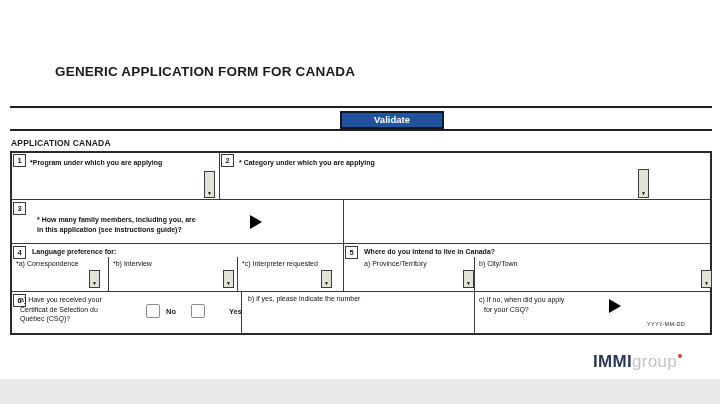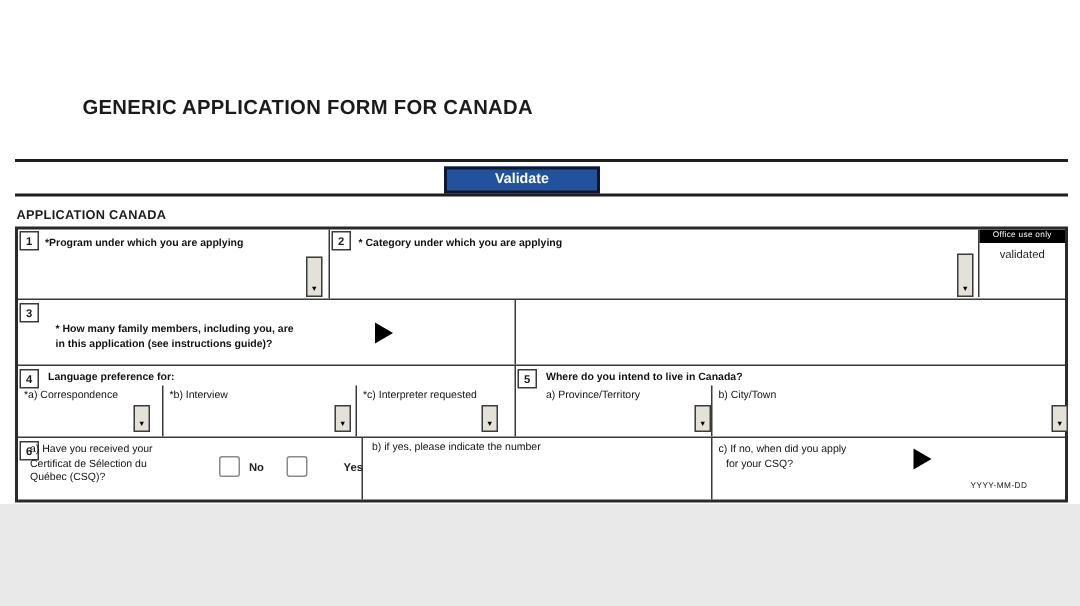--- a/index.html
+++ b/index.html
@@ -6,31 +6,31 @@
     --accent:#20539b;
     --logo-navy:#2c3a57;
     --logo-gray:#c4c4c4;
     --logo-red:#d2403a;
     --ink:#1c1c1c;
     --line:#2a2a2a;
   }
   *{margin:0;padding:0;box-sizing:border-box;}
   html,body{background:#e9e9e9;}
   body{font-family:"Liberation Sans",sans-serif;color:var(--ink);}
-  .stage{position:relative;width:720px;height:336px;background:#ffffff;overflow:hidden;}
+  .stage{position:relative;width:720px;height:379px;background:#ffffff;overflow:hidden;}
 
   .page-title{position:absolute;left:55px;top:64px;font-size:13.5px;font-weight:700;letter-spacing:.2px;color:#1b1b1b;}
 
   .rule{position:absolute;left:10px;width:702px;height:2px;background:#1f1f1f;}
   .rule-top{top:106px;}
   .rule-bottom{top:129px;}
 
   .btn{position:absolute;top:111px;height:18px;background:var(--accent);border:2px solid #10182c;
        color:#fff;font-size:9.5px;font-weight:700;text-align:center;line-height:14px;cursor:pointer;
-       font-family:"Liberation Sans",sans-serif;padding:0;}
+       font-family:"Liberation Sans",sans-serif;padding:0;margin-left:44px;}
   .btn-validate{left:296px;width:104px;}
   .btn-clear{left:617px;width:95px;}
 
   .section-header{position:absolute;left:11px;top:138px;font-size:8.5px;font-weight:700;letter-spacing:.2px;}
 
   .table{position:absolute;left:10px;top:151px;width:702px;height:184px;border:2px solid var(--line);background:#fff;}
 
   .hline{position:absolute;left:0;width:698px;height:1px;background:#3a3a3a;}
   .vline{position:absolute;width:1px;background:#3a3a3a;}
 
@@ -86,24 +86,20 @@
     </div>
 
     <div class="vline" style="left:207px;top:0;height:46px;"></div>
 
     <div class="numbox" style="left:209px;top:1px;">2</div>
     <div class="lbl lblb" style="left:227px;top:6px;">* Category under which you are applying</div>
     <div class="combo" style="left:626px;top:16px;height:29px;">
       <span class="arr">▼</span>
     </div>
 
-    <div class="office">
-      <div class="office-bar">Office use only</div>
-      <div class="office-status">validated</div>
-    </div>
 
     <div class="numbox" style="left:1px;top:49px;">3</div>
     <div class="lbl lblb twoline" style="left:25px;top:62px;">
       <span>* How many family members, including you, are</span><br>
       <span>in this application (see instructions guide)?</span>
     </div>
     <div class="tri" style="left:238px;top:62px;"></div>
     <div class="vline" style="left:331px;top:47px;height:43px;"></div>
 
     <div class="numbox" style="left:1px;top:93px;">4</div>
@@ -154,14 +150,17 @@
     <div class="vline" style="left:462px;top:139px;height:41px;"></div>
     <div class="lbl twoline" style="left:467px;top:142px;">
       <span>c) If no, when did you apply</span><br>
       <span style="padding-left:5px;">for your CSQ?</span>
     </div>
     <div class="tri" style="left:597px;top:146px;"></div>
     <div class="datehint" style="left:635px;top:168px;">YYYY-MM-DD</div>
 
   </div>
 
+  <div class="logo">
+    <span class="immi">IMMI</span><span class="group">group</span><span class="dot"></span>
+  </div>
 
 </div>
 
 </body></html>

